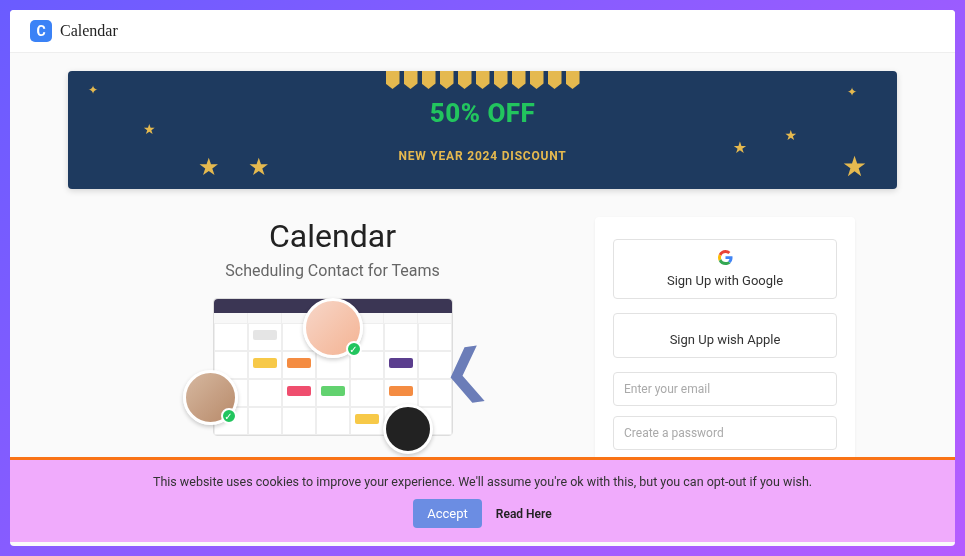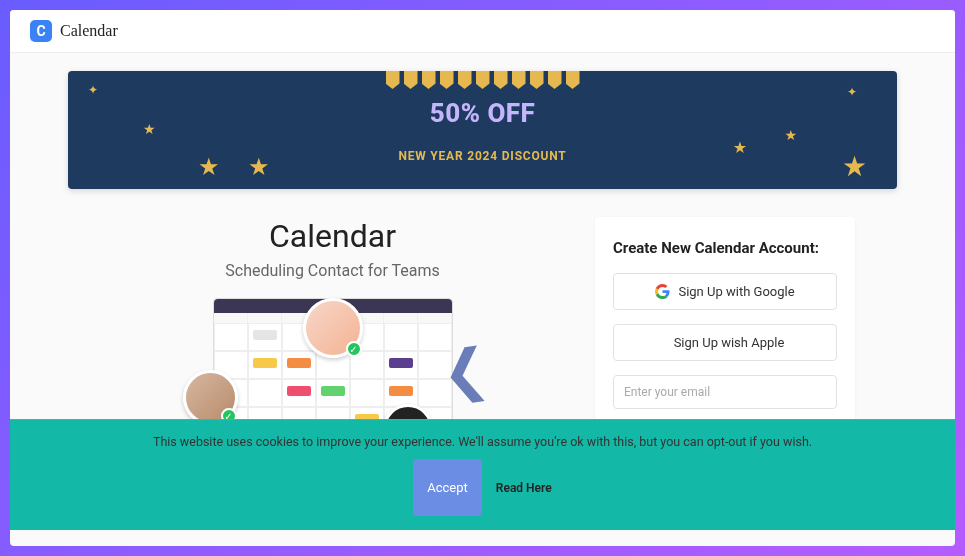--- a/index.html
+++ b/index.html
@@ -36,21 +36,21 @@
     background: #5a8dee; color: #fff; border: none; border-radius: 6px;
     padding: 8px 18px; font-size: 13px; cursor: pointer;
   }
   .promo-banner {
     margin: 18px 58px 0 58px;
     background: #1e3a5f; border-radius: 4px;
     position: relative; overflow: hidden; height: 118px;
     display: flex; flex-direction: column; align-items: center; justify-content: center;
     box-shadow: 0 2px 6px rgba(0,0,0,0.15);
   }
-  .promo-headline { color: #c4b5fd; font-size: 26px; font-weight: 800; letter-spacing: .5px; }
+  .promo-headline { color: #22c55e; font-size: 26px; font-weight: 800; letter-spacing: .5px; }
   .promo-sub { color: #e5b94f; font-size: 12px; font-weight: 700; letter-spacing: .8px; margin-top: 21px; }
   .bunting { position: absolute; top: 0; left: 50%; transform: translateX(-50%); display: flex; }
   .flag { width: 14px; height: 18px; margin: 0 2px; background: #e5b94f; clip-path: polygon(0 0,100% 0,100% 70%,50% 100%,0 70%); }
   .star { position: absolute; color: #e5b94f; }
   .main-section {
     display: flex; gap: 40px;
     margin: 28px 100px 0 100px;
   }
   .left-col { flex: 1; text-align: center; }
   .hero-title { font-size: 32px; font-weight: 400; color: #222; }
@@ -75,39 +75,39 @@
 
   .right-col {
     width: 260px; background: #fff; border-radius: 4px;
     box-shadow: 0 1px 3px rgba(0,0,0,0.06);
     padding: 22px 18px;
   }
   .signup-title { font-size: 15px; font-weight: 700; color: #222; margin-bottom: 16px; }
   .oauth-btn {
     width: 100%; border: 1px solid #e2e2e2; background: #fff; border-radius: 4px;
     padding: 10px; font-size: 13px; color: #333; display: flex; align-items: center; justify-content: center; gap: 8px;
-    margin-bottom: 14px; cursor: pointer;
+    margin-bottom: 14px; cursor: pointer; flex-direction: column;
   }
   .google-icon { display:inline-flex; align-items:center; }
   .apple-icon { font-size: 15px; }
   .alt-label { font-size: 12px; color: #888; margin: 8px 0 10px; }
   .text-input {
     width: 100%; border: 1px solid #e2e2e2; border-radius: 4px;
     padding: 9px 10px; font-size: 12px; color: #444; margin-bottom: 10px;
   }
   .text-input::placeholder { color: #aaa; }
 
   .cookie-bar {
-    position: absolute; left: 0; right: 0; bottom: 16px;
-    background: #14b8a6; border-top: 1px solid #f97316;
+    position: absolute; left: 0; right: 0; bottom: 4px;
+    background: #f0abfc; border-top: 3px solid #f97316;
     padding: 14px 20px; text-align: center;
   }
   .cookie-text { font-size: 12.5px; color: #333; margin-bottom: 10px; }
   .cookie-actions { display: flex; gap: 14px; justify-content: center; align-items: center; }
-  .accept-btn { background: #6b8de3; color: #fff; border: none; border-radius: 4px; padding: 21px 14px; font-size: 13px; cursor: pointer; }
+  .accept-btn { background: #6b8de3; color: #fff; border: none; border-radius: 4px; padding: 7px 14px; font-size: 13px; cursor: pointer; }
   .read-link { font-size: 12px; font-weight: 600; color: #222; cursor: pointer; }
 </style>
 </head>
 <body>
 
 <div class="app-window">
 
   <div class="top-nav">
     <div class="brand">
       <div class="brand-icon">C</div>
@@ -213,21 +213,20 @@
           </div>
         <div class="avatar a2">
             <div class="checkmark" style="right:-2px;bottom:-2px;">✓</div>
           </div>
         <div class="avatar a3"></div>
         <div class="leaves">❮</div>
       </div>
     </div>
 
     <div class="right-col">
-      <div class="signup-title">Create New Calendar Account:</div>
       <button class="oauth-btn">
         <span class="google-icon">
           <svg width="15" height="15" viewBox="0 0 48 48">
               <path fill="#EA4335" d="M24 9.5c3.5 0 6.6 1.2 9 3.5l6.7-6.7C35.6 2.3 30.1 0 24 0 14.6 0 6.5 5.4 2.6 13.2l7.8 6C12.3 13.3 17.6 9.5 24 9.5z"></path>
               <path fill="#4285F4" d="M46.5 24.5c0-1.6-.1-3.1-.4-4.5H24v9h12.7c-.5 3-2.2 5.5-4.7 7.2l7.3 5.7C43.8 37.6 46.5 31.6 46.5 24.5z"></path>
               <path fill="#FBBC05" d="M10.4 28.8c-.5-1.5-.8-3.1-.8-4.8s.3-3.3.8-4.8l-7.8-6C.9 16.8 0 20.3 0 24s.9 7.2 2.6 10.8l7.8-6z"></path>
               <path fill="#34A853" d="M24 48c6.5 0 12-2.1 16-5.8l-7.3-5.7c-2.1 1.4-4.8 2.2-8.7 2.2-6.4 0-11.7-3.8-13.6-9.7l-7.8 6C6.5 42.6 14.6 48 24 48z"></path>
             </svg>
         </span>
         <span>Sign Up with Google</span>

